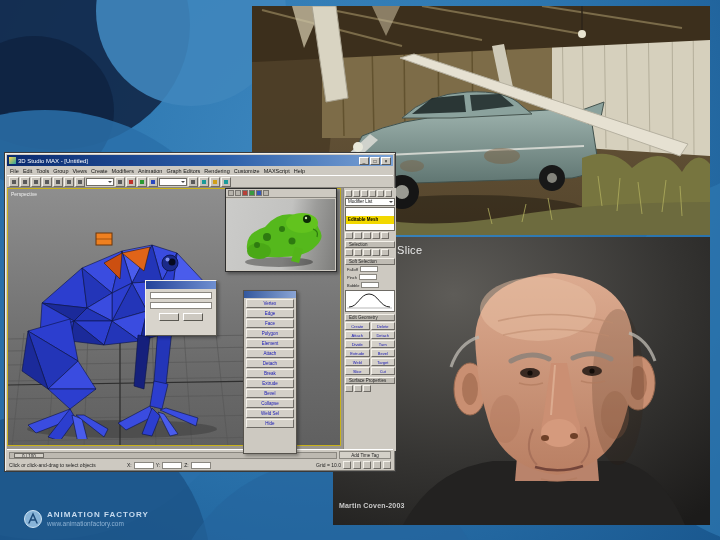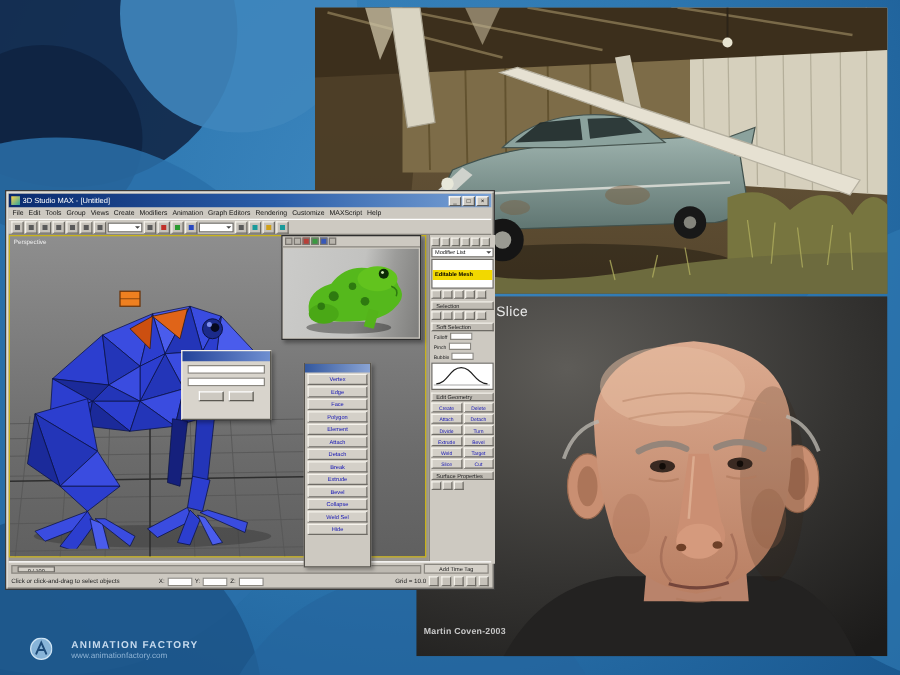--- a/index.html
+++ b/index.html
@@ -97,21 +97,21 @@
   .timehandle{position:absolute;left:4px;top:0;width:30px;height:5px;background:#d4d0c8;border:1px solid #6e6b65;
     font-size:4.5px;line-height:5px;text-align:center;overflow:hidden}
   .addtag{width:52px;height:8px;background:#d4d0c8;border:1px solid #8a8780;font-size:4.5px;line-height:7px;
     text-align:center;flex:none;overflow:hidden}
   .prompt{width:116px;white-space:nowrap;overflow:hidden;flex:none}
   .sblabel{flex:none}
   .sbfield{width:20px;height:7px;background:#fff;border:1px solid #8a8780;flex:none}
   .sbgrid{margin-left:auto;flex:none}
   .sbicon{width:8px;height:8px;background:#c6c2ba;border:1px solid;border-color:#f4f1ea #6e6b65 #6e6b65 #f4f1ea;flex:none}
 
-  .aflogo{position:absolute;left:24px;top:510px;display:flex;align-items:center;gap:15px;z-index:3}
+  .aflogo{position:absolute;left:24px;top:510px;display:flex;align-items:flex-start;gap:5px;z-index:3}
   .aftext1{font-size:8px;font-weight:bold;color:#c6daee;letter-spacing:1px;white-space:nowrap}
   .aftext2{font-size:6.5px;color:#8db2d4;margin-top:1px;white-space:nowrap}
 </style>
 </head>
 <body>
 
 <div class="slide">
 
   <div class="blob b1"></div>
   <div class="blob b2"></div>

